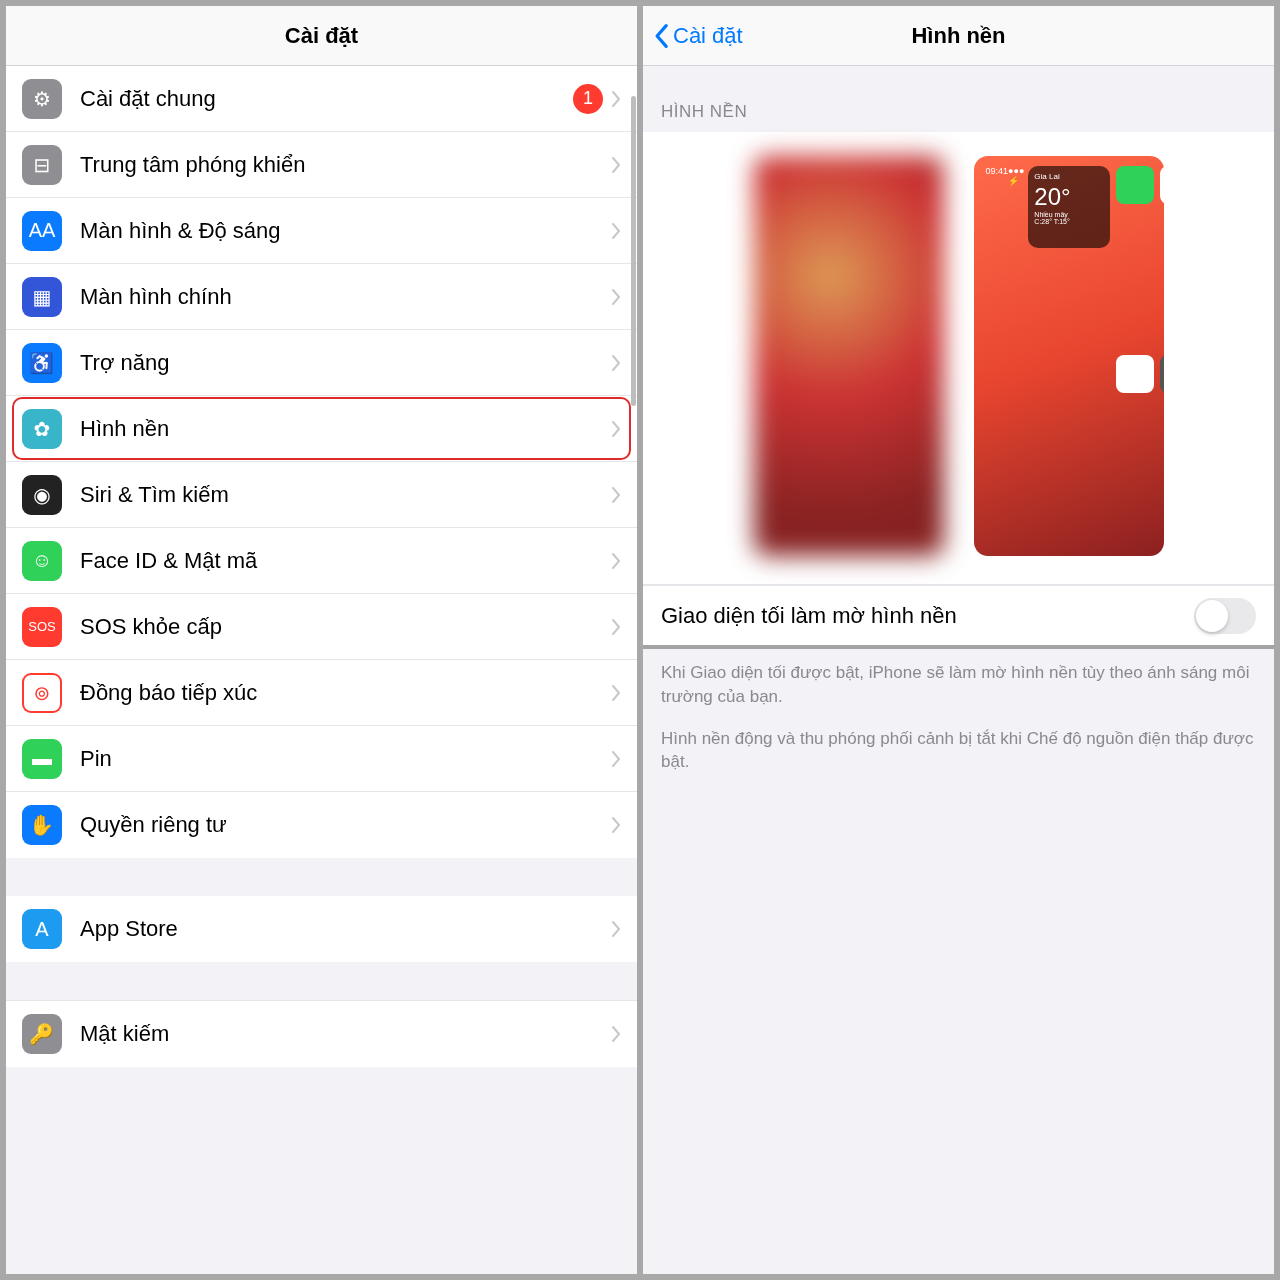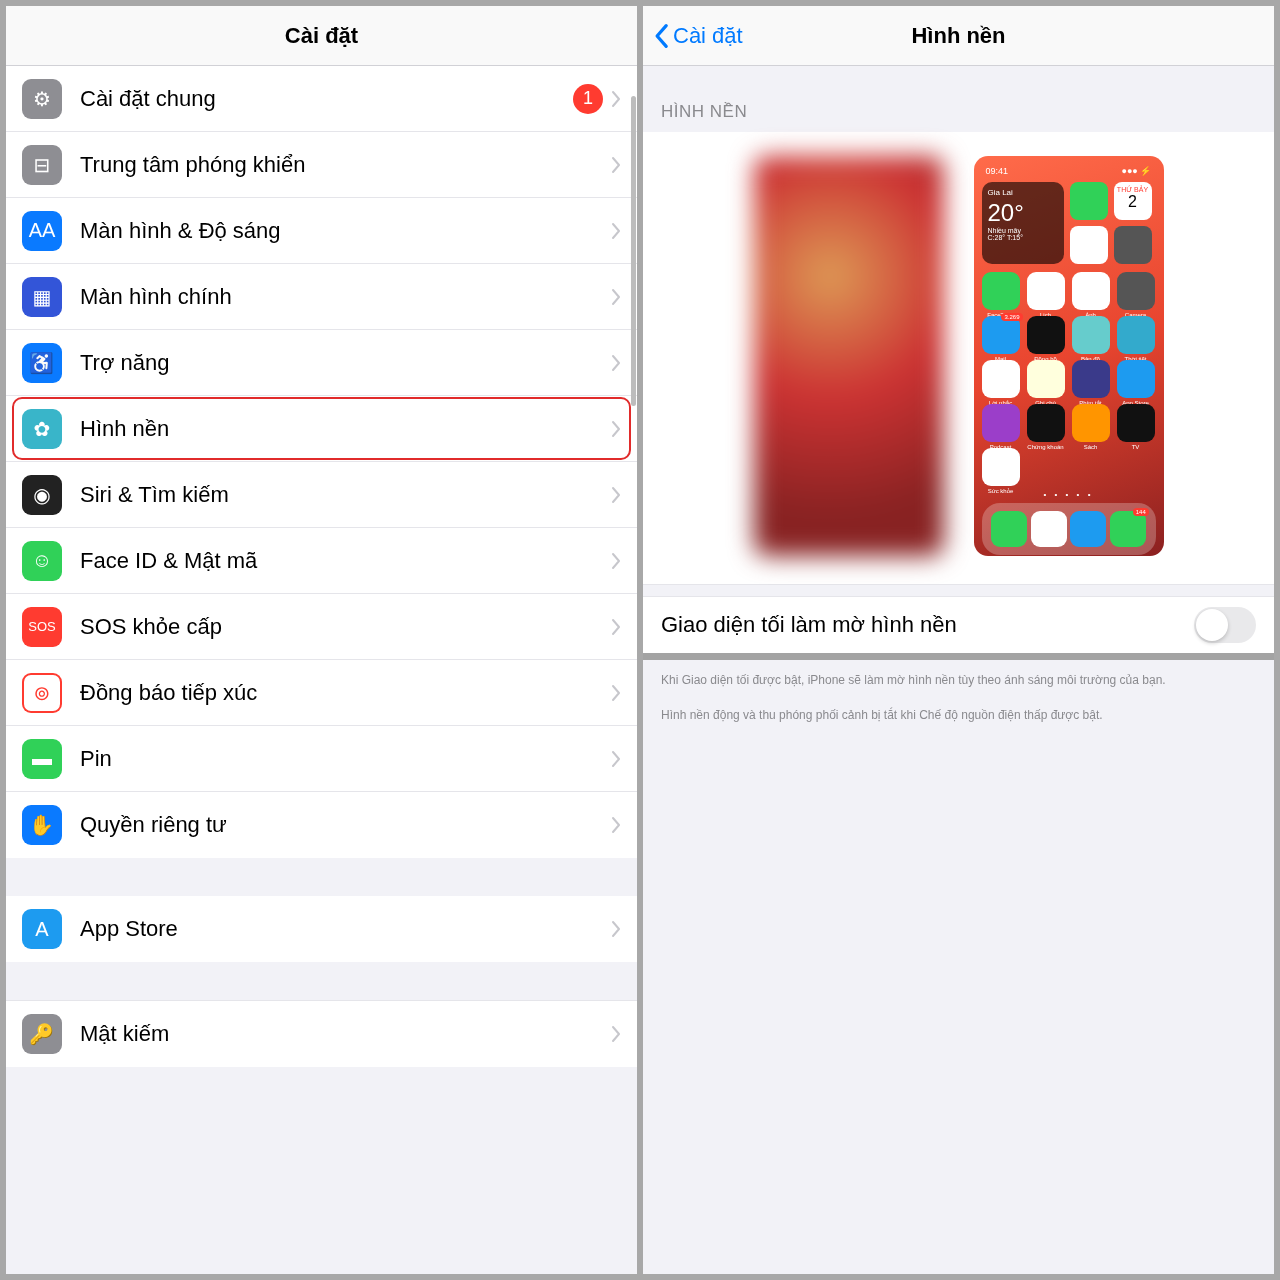--- a/index.html
+++ b/index.html
@@ -100,48 +100,48 @@
   border-bottom: 1px solid #e5e5ea;
 }
 .preview-box {
   width: 190px; height: 400px; border-radius: 14px;
   background: #c44; position: relative; overflow: hidden;
 }
 .blurbox { filter: blur(12px); }
 .blurbox::before { content:""; position:absolute; inset:0; background: radial-gradient(circle at 40% 30%, #d95, #c33 40%, #822 80%); }
 .homebox {
   background: linear-gradient(160deg, #ff6b4a 0%, #e8452f 50%, #8b2020 100%);
-  display: flex; flex-direction: column; padding: 10px 8px;
+  display: flex; padding: 10px 8px;
 }
 .homebox .statusbar { font-size: 9px; color:#fff; display:flex; justify-content:space-between; padding: 0 4px 6px; }
 .widgets { display:flex; gap:6px; margin-bottom: 8px; }
 .widget-lg { width: 82px; height: 82px; background: rgba(0,0,0,0.6); border-radius: 10px; color:#fff; padding:6px; font-size:8px; display:flex; flex-direction:column; }
 .widget-lg .temp { font-size: 24px; font-weight:300; margin-top:2px;}
 .widget-sm { width: 38px; height: 38px; border-radius: 8px; }
 .appgrid { display:grid; grid-template-columns: repeat(4, 1fr); gap: 6px 6px; flex:1; align-content:start; }
 .app { width:38px; height:38px; border-radius:9px; position:relative; }
 .app .lbl { position:absolute; top:40px; left:-2px; right:-2px; font-size:6px; color:#fff; text-align:center; white-space:nowrap; overflow:hidden; }
 .app .badge { position:absolute; top:-3px; right:-3px; background:#ff3b30; color:#fff; font-size:6px; border-radius:8px; padding:1px 3px; }
 .dock { margin-top:auto; background: rgba(255,255,255,0.25); border-radius: 18px; padding: 8px; display:flex; justify-content:space-around; }
 .dots { text-align:center; color:#fff; font-size:8px; letter-spacing:3px; padding:4px 0; }
 
 .toggle-row {
-  background:#fff; border-top:1px solid #e5e5ea; border-bottom:7px solid #a3a3a3;
-  display:flex; align-items:center; padding: 16px 18px; height: 64px; margin-top: 11px;
+  background:#fff; border-top:1px solid #e5e5ea; border-bottom:4px solid #a3a3a3;
+  display:flex; align-items:center; padding: 16px 18px; height: 64px; margin-top: 0;
 }
 .toggle-row .label { flex:1; font-size: 22px; color:#000; }
 .switch {
   width: 62px; height: 36px; background:#e9e9eb; border-radius: 18px; position: relative;
 }
 .switch::after {
   content:""; position:absolute; top:2px; left:2px; width:32px; height:32px;
   background:#fff; border-radius:50%; box-shadow: 0 2px 4px rgba(0,0,0,0.2);
 }
 .footer-text {
-  padding: 12px 18px 0 18px; font-size: 12px; color:#8a8a8e; line-height:1.4;
+  padding: 12px 18px 0 18px; font-size: 17px; color:#8a8a8e; line-height:1.4;
 }
 </style>
 </head>
 <body>
 
 <div class="panel">
   <div class="header">
     <span class="header-title">Cài đặt</span>
   </div>
   <div class="list" id="list1">

